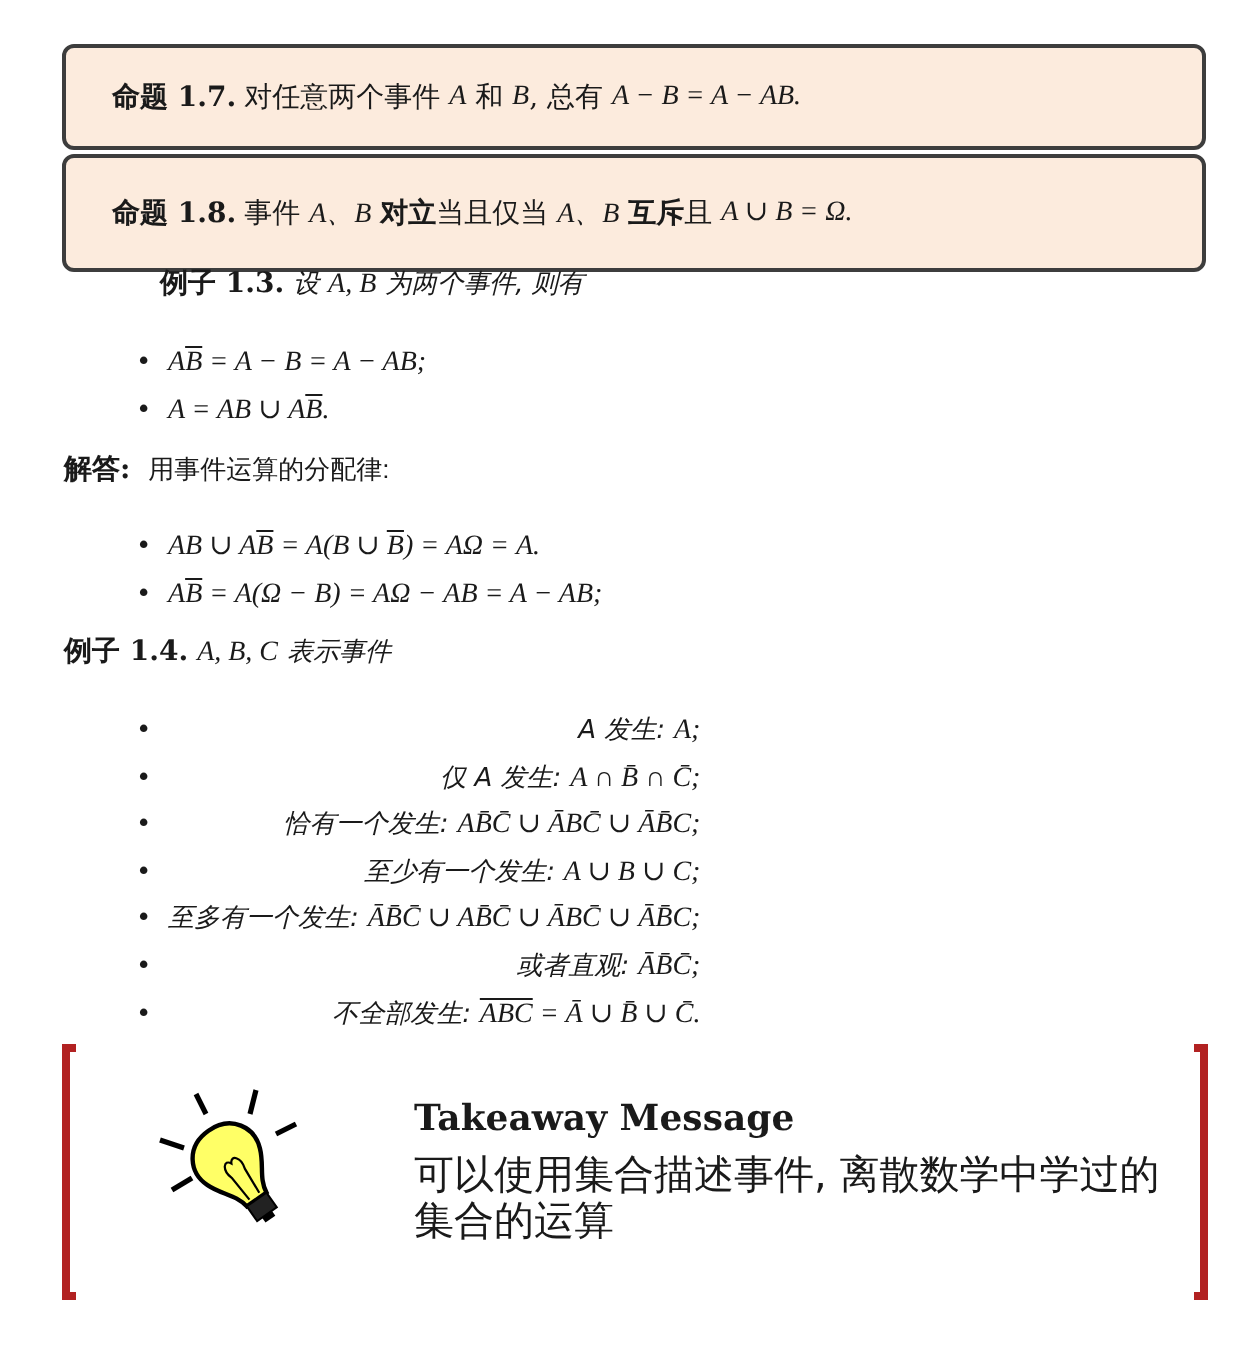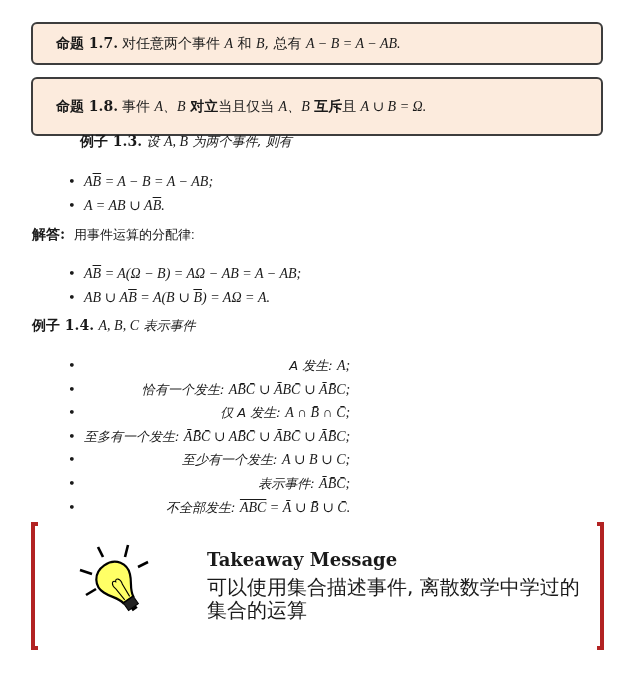--- a/index.html
+++ b/index.html
@@ -4,21 +4,21 @@
 <style>
   html, body { margin: 0; padding: 0; background: #ffffff; }
   body {
     width: 626px; height: 674px; position: relative; overflow: hidden;
     font-family: "DejaVu Serif", "Liberation Serif", serif;
     color: #1a1a1a; font-size: 14px;
   }
   .m { font-family: "Liberation Serif", "DejaVu Serif", serif; font-style: italic; }
   .ol { text-decoration: overline; }
   .prop-box {
-    position: absolute; left: 31px; width: 572px; height: 43px;
+    position: absolute; left: 31px; width: 572px; height: 53px;
     background: #fcebdd; border: 2px solid #3d3d3d; border-radius: 6px;
     box-sizing: border-box; display: flex; align-items: center;
     padding-left: 23px; font-size: 14px;
   }
   .prop-box .label { font-weight: bold; margin-right: 4px; }
   .section { position: absolute; left: 32px; font-size: 14px; }
   .section .head { font-weight: bold; }
   .bullet-list { position: absolute; left: 52px; margin: 16px; padding: 0; list-style: none; font-size: 14px; }
   .bullet-list li { height: 23.6px; line-height: 23.6px; white-space: nowrap; position: relative; padding-left: 16px; }
   .bullet-list li::before { content: "•"; position: absolute; left: 0; top: 0; font-size: 13px; }
@@ -64,36 +64,36 @@
 <ul class="bullet-list" style="top:154px;">
   <li><span class="m"><span>A</span><span class="ol">B</span><span> = A − B = A − AB;</span></span></li>
   <li><span class="m"><span>A = AB ∪ A</span><span class="ol">B</span><span>.</span></span></li>
 </ul>
 
 <div class="section" style="top:226px;">
   <span class="head">解答:</span>&nbsp;
   <span style="font-family:Liberation Sans, sans-serif;font-size:13px;">用事件运算的分配律:</span>
 </div>
 <ul class="bullet-list" style="top:246px;">
+  <li><span class="m"><span>AB ∪ A</span><span class="ol">B</span><span> = A(B ∪ </span><span class="ol">B</span><span>) = AΩ = A.</span></span></li>
   <li><span class="m"><span>A</span><span class="ol">B</span><span> = A(Ω − B) = AΩ − AB = A − AB;</span></span></li>
-  <li><span class="m"><span>AB ∪ A</span><span class="ol">B</span><span> = A(B ∪ </span><span class="ol">B</span><span>) = AΩ = A.</span></span></li>
 </ul>
 
 <div class="section" style="top:317px;">
   <span class="head">例子 1.4.</span>
   <span class="m">A, B, C</span>
   <span class="cjk-it">表示事件</span>
 </div>
 <ul class="bullet-list" style="top:338px;text-align:right;">
   <li><span class="cjk-it">A 发生:</span> <span class="m">A;</span></li>
+  <li><span class="cjk-it">仅 A 发生:</span> <span class="m">A ∩ B̄ ∩ C̄;</span></li>
   <li><span class="cjk-it">恰有一个发生:</span> <span class="m">AB̄C̄ ∪ ĀBC̄ ∪ ĀB̄C;</span></li>
-  <li><span class="cjk-it">仅 A 发生:</span> <span class="m">A ∩ B̄ ∩ C̄;</span></li>
+  <li><span class="cjk-it">至少有一个发生:</span> <span class="m">A ∪ B ∪ C;</span></li>
   <li><span class="cjk-it">至多有一个发生:</span> <span class="m">ĀB̄C̄ ∪ AB̄C̄ ∪ ĀBC̄ ∪ ĀB̄C;</span></li>
-  <li><span class="cjk-it">至少有一个发生:</span> <span class="m">A ∪ B ∪ C;</span></li>
-  <li><span class="cjk-it">表示事件:</span> <span class="m">ĀB̄C̄;</span></li>
+  <li><span class="cjk-it">或者直观:</span> <span class="m">ĀB̄C̄;</span></li>
   <li><span class="cjk-it">不全部发生:</span> <span class="m"><span class="ol">ABC</span><span> = Ā ∪ B̄ ∪ C̄.</span></span></li>
 </ul>
 
 <div class="bracket left"></div>
 <div class="bracket right"></div>
 
 <svg class="bulb" viewBox="0 0 74 80">
   <g stroke="#000" stroke-width="2.6" stroke-linecap="butt">
     <line x1="22" y1="4" x2="27" y2="14"></line>
     <line x1="52" y1="2" x2="49" y2="14"></line>

